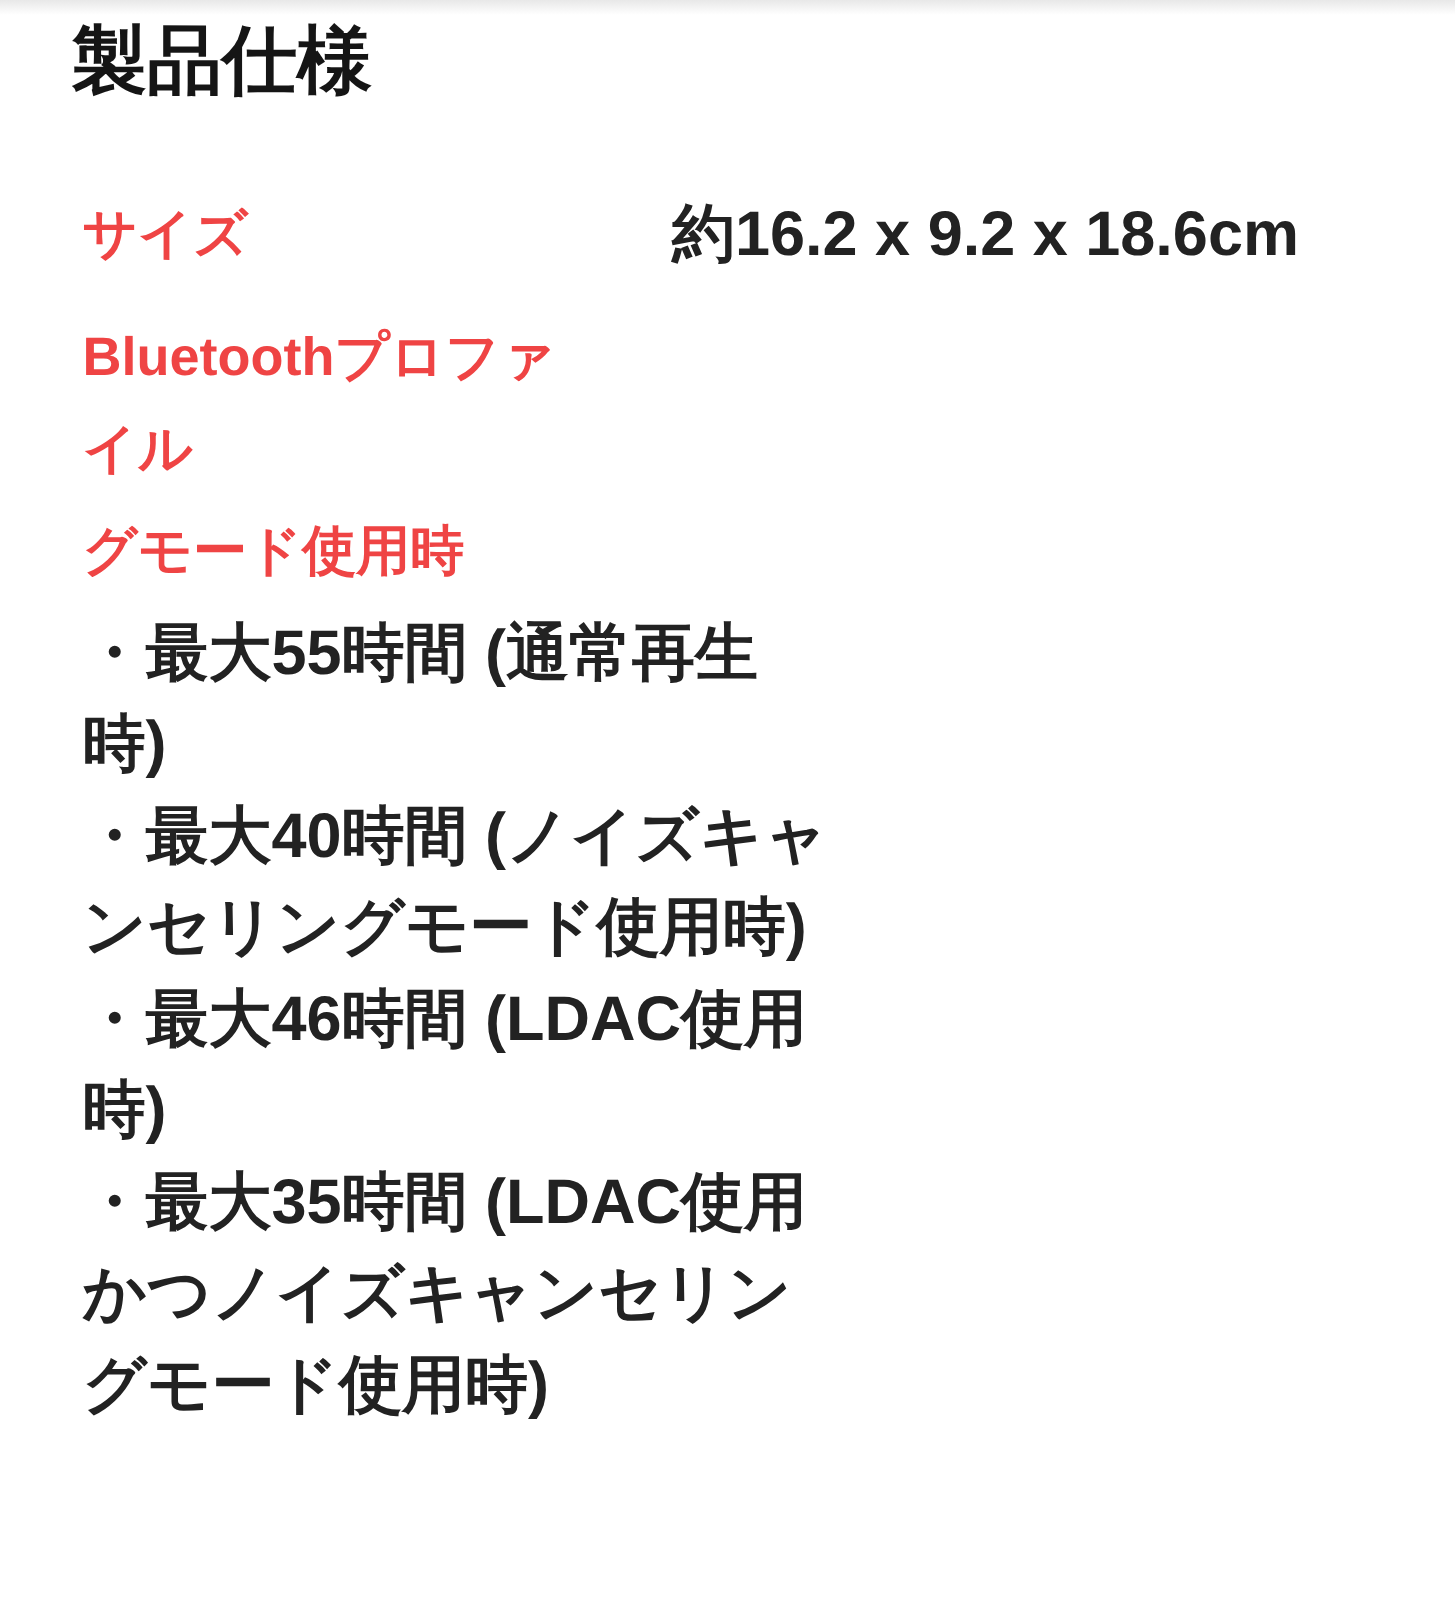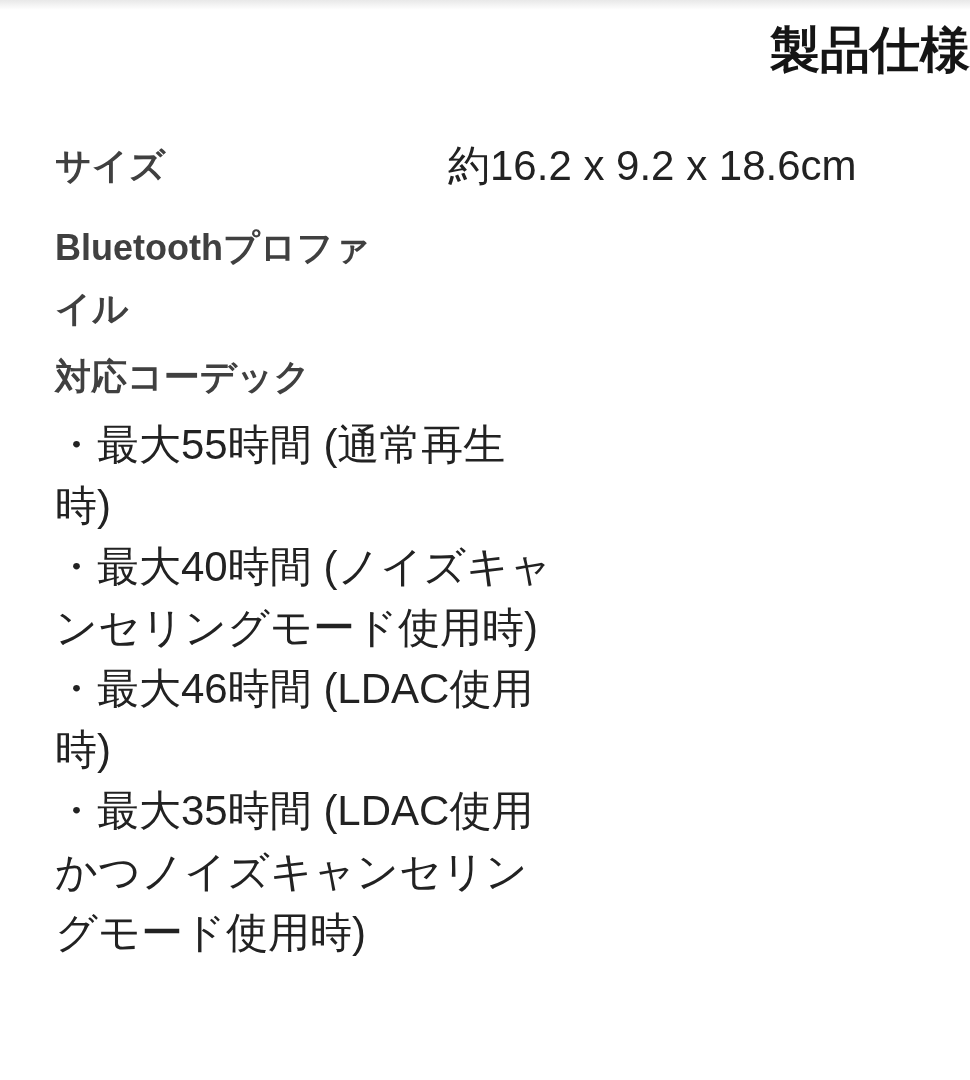--- a/index.html
+++ b/index.html
@@ -12,50 +12,49 @@
     background: #ffffff;
     color: #1e1e1e;
     font-family: "Liberation Sans", "DejaVu Sans", sans-serif;
     overflow: hidden;
   }
   .top-strip {
     height: 10px;
     background: linear-gradient(to bottom, #e8e8e8, #ffffff);
   }
   .section-title {
-    margin: 11px 0 0 48px;
+    margin: 1px 0 0 48px;
     font-size: 50px;
     line-height: 58px;
     font-weight: 700;
     color: #151515;
-    text-align: right;
   }
   .spec-table {
     margin: 56px 25px 0 55px;
   }
   .spec-row {
     display: flex;
     align-items: flex-start;
     margin-bottom: 7px;
   }
   .spec-row.v-center {
     align-items: flex-end;
   }
   .spec-label {
     flex: 0 0 393px;
     width: 393px;
     font-weight: 700;
     font-size: 36px;
     line-height: 61px;
     white-space: pre-line;
-    color: #404040;
+    color: #ef4444;
   }
   .spec-value {
     flex: 1;
-    font-weight: 400;
+    font-weight: 700;
     font-size: 42px;
     line-height: 61px;
     white-space: pre-line;
     color: #222222;
   }
 </style>
 </head>
 <body>
 
 <div class="page">
@@ -76,21 +75,21 @@
 
     <div class="spec-row">
     </div>
 
     <div class="spec-row v-center">
       <div class="spec-label">Bluetoothプロファ
 イル</div>
     </div>
 
     <div class="spec-row">
-      <div class="spec-label">対応コーデック</div>
+      <div class="spec-label">グモード使用時</div>
     </div>
 
     <div class="spec-row">
       <div class="spec-value">・最大55時間 (通常再生
 時)
 ・最大40時間 (ノイズキャ
 ンセリングモード使用時)
 ・最大46時間 (LDAC使用
 時)
 ・最大35時間 (LDAC使用

